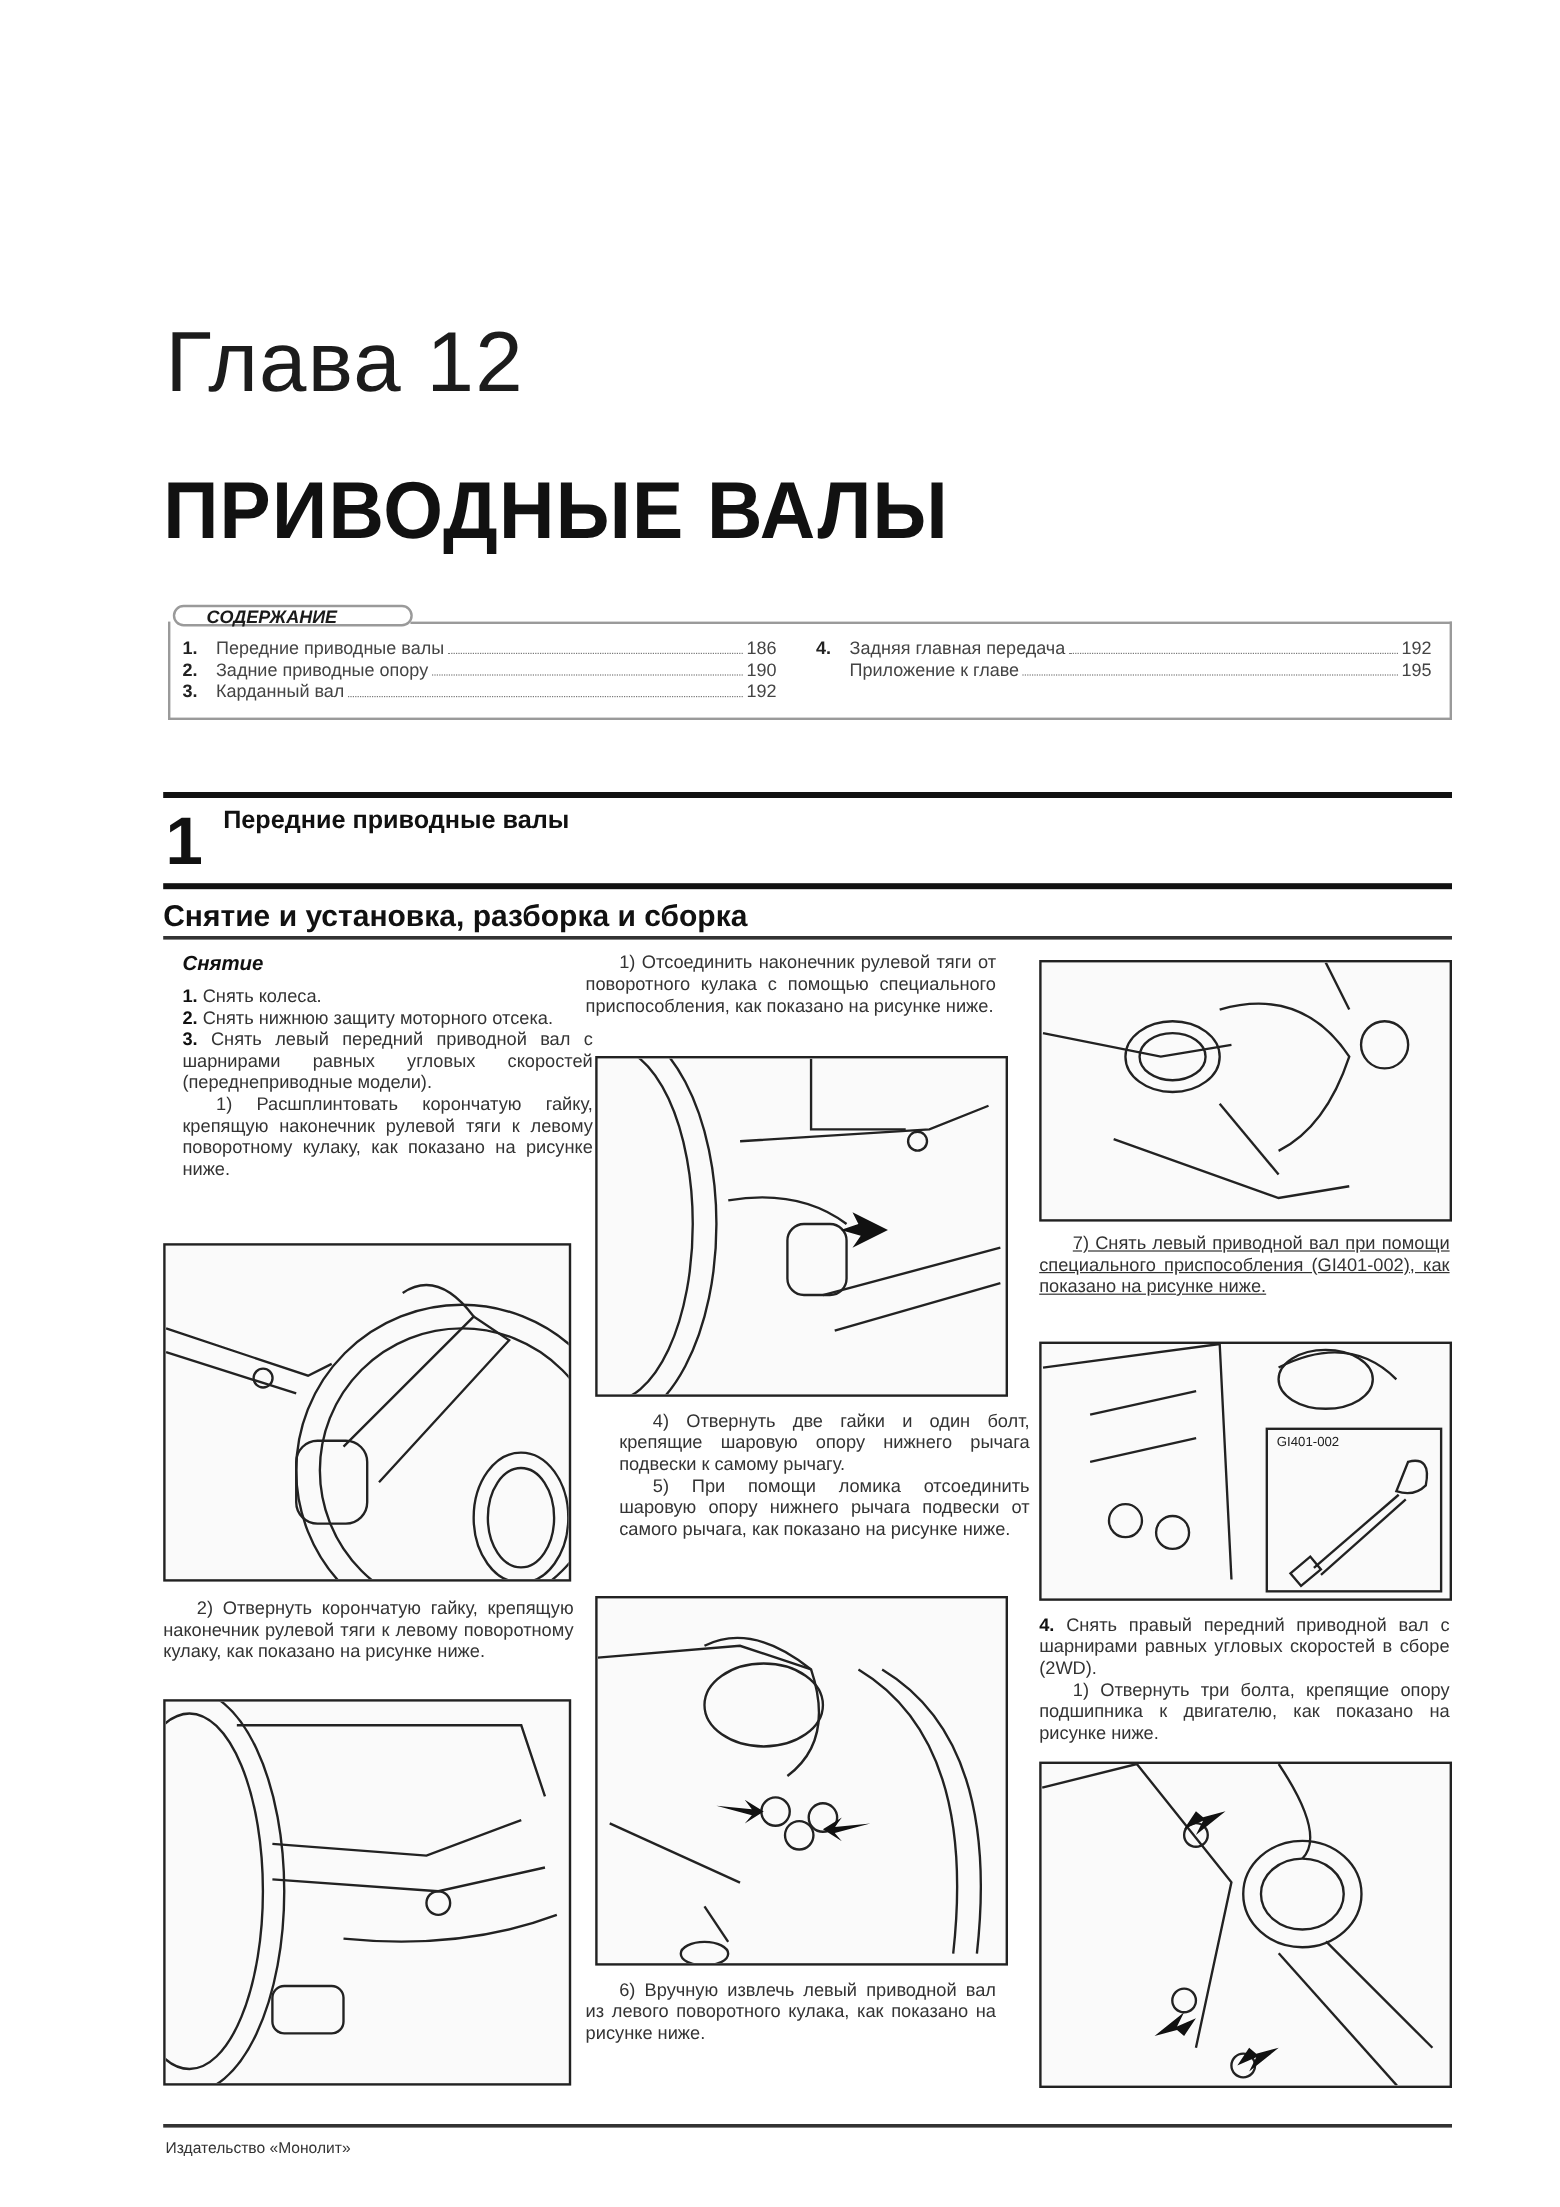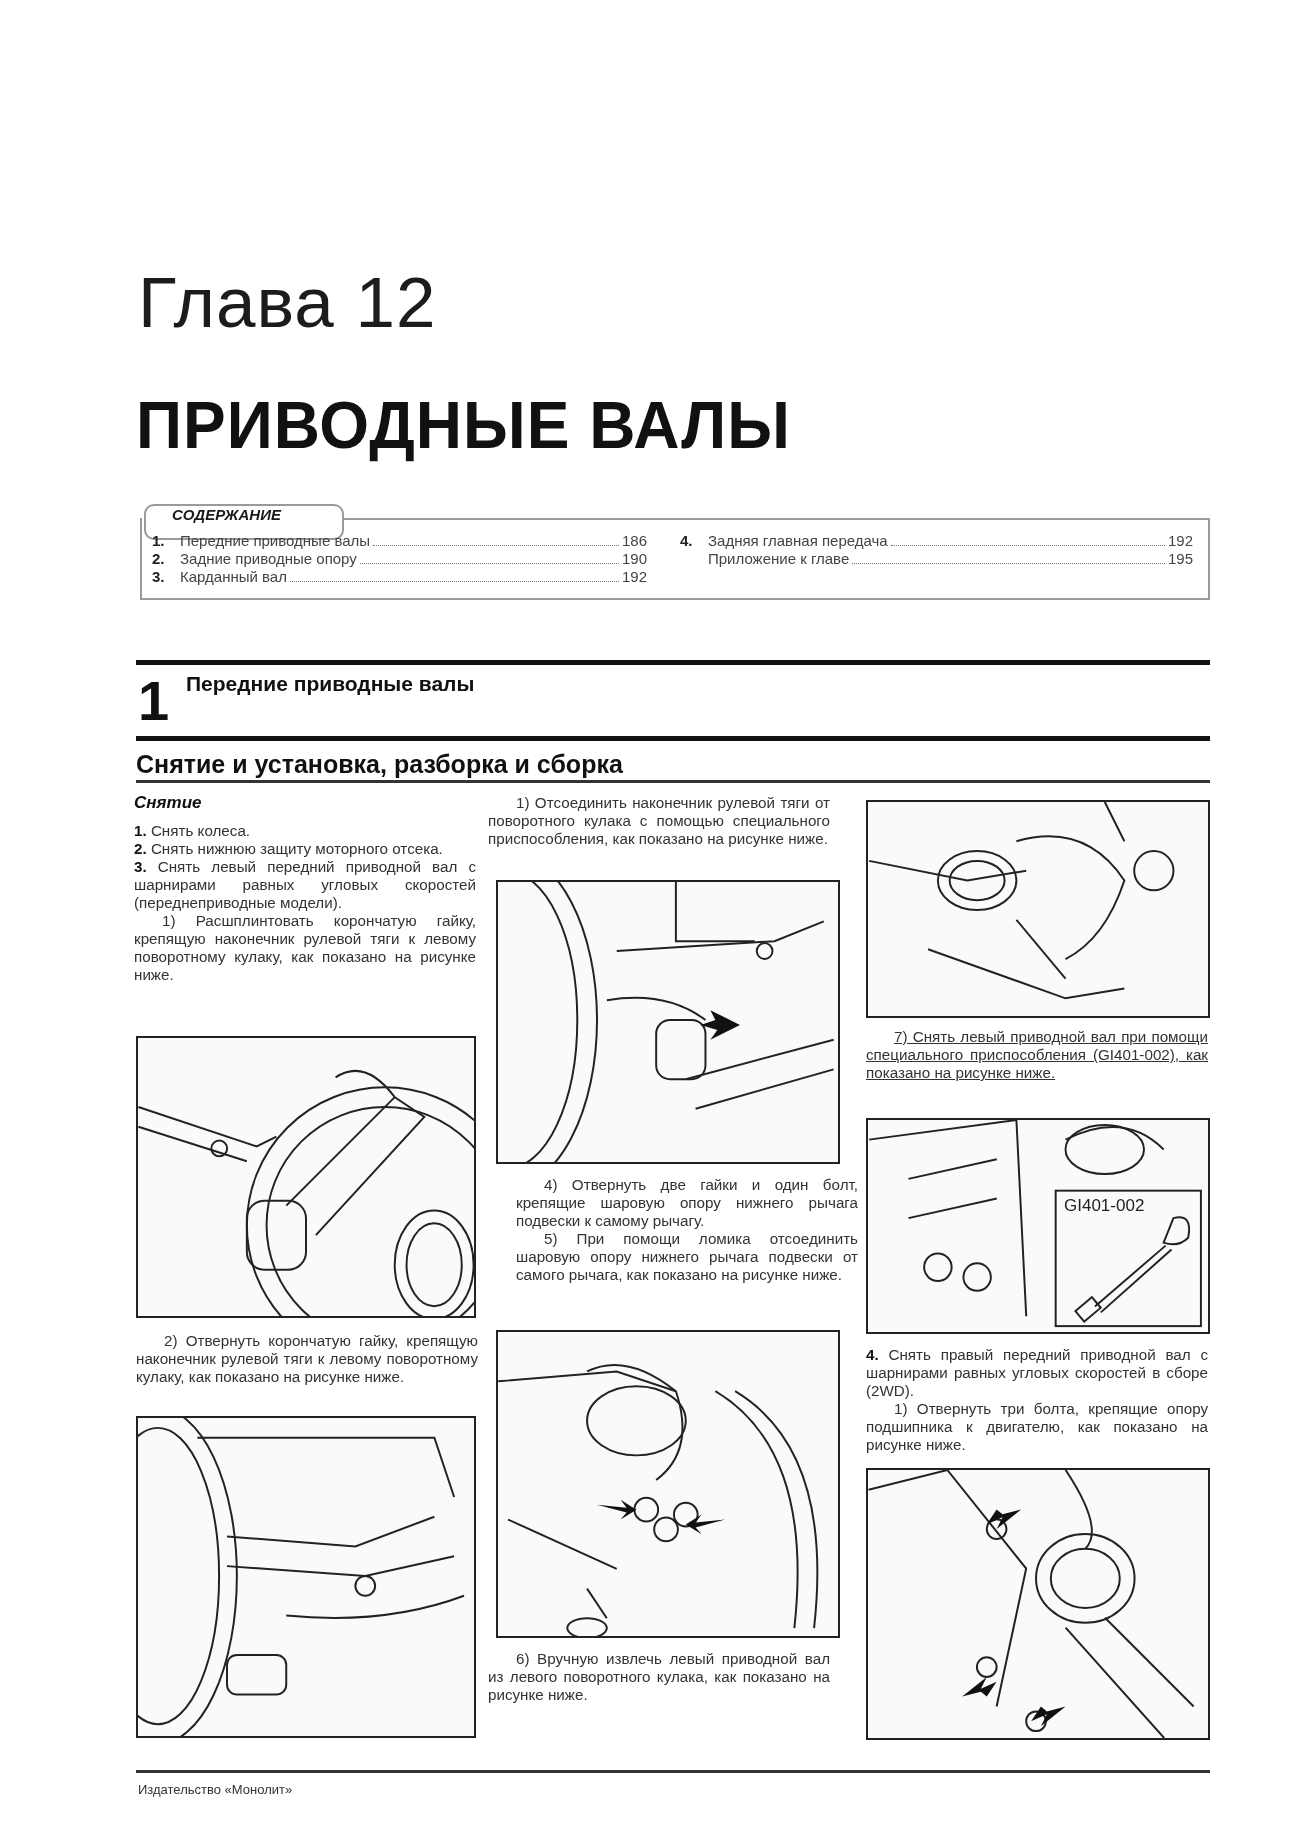--- a/index.html
+++ b/index.html
@@ -4,21 +4,21 @@
 <style>
   * { box-sizing: border-box; margin: 0; padding: 0; }
   html, body { width: 1300px; height: 1839px; background: #ffffff; }
   body { position: relative; font-family: "Liberation Sans", sans-serif; color: #1a1a1a; overflow: hidden; }
 
   .chapter-label { position: absolute; left: 138px; top: 262px; font-size: 71px; font-weight: 300; letter-spacing: 1px; color: #1c1c1c; }
   .chapter-title { position: absolute; left: 136px; top: 388px; font-size: 64px; font-weight: 900; letter-spacing: 1px; color: #111; font-family: "Liberation Sans", sans-serif; transform: scaleY(1.05); }
 
   .toc { position: absolute; left: 140px; top: 518px; width: 1070px; height: 82px; border: 2px solid #9a9a9a; border-top: none; }
   .toc::before { content: ""; position: absolute; left: 200px; right: -2px; top: 0; border-top: 2px solid #9a9a9a; }
-  .toc-tab { position: absolute; left: 2px; top: -14px; width: 200px; height: 36px; border: 2px solid #9a9a9a; border-radius: 10px; background: #fff; font-size: 15px; font-weight: 700; font-style: italic; padding-left: 26px; line-height: 18px; }
+  .toc-tab { position: absolute; left: 2px; top: -14px; width: 200px; height: 18px; border: 2px solid #9a9a9a; border-radius: 10px; background: #fff; font-size: 15px; font-weight: 700; font-style: italic; padding-left: 26px; line-height: 18px; }
   .toc-col { position: absolute; top: 14px; width: 500px; font-size: 15px; line-height: 18px; color: #444; }
   .toc-col.left { left: 10px; }
   .toc-col.right { left: 538px; width: 518px; }
   .toc-row { display: flex; align-items: baseline; }
   .toc-num { width: 28px; font-weight: 700; color: #222; }
   .toc-text { white-space: nowrap; }
   .toc-dots { flex: 1; border-bottom: 1.5px dotted #777; margin: 0 3px 4px 3px; }
   .toc-page { width: 30px; }
 
   .rule-thick { position: absolute; left: 136px; width: 1074px; height: 5px; background: #111; }
@@ -83,21 +83,21 @@
   </div>
 </div>
 
 <div class="rule-thick" style="top:660px;"></div>
 <div class="section-num">1</div>
 <div class="section-title">Передние приводные валы</div>
 <div class="rule-thick" style="top:736px;"></div>
 <div class="subsection-title">Снятие и установка, разборка и сборка</div>
 <div class="rule-thin" style="top:780px;"></div>
 
-<div class="col" style="left:134px; top:794px;">
+<div class="col" style="left:152px; top:794px;">
   <div class="col-heading">Снятие</div>
   <p><b>1.</b> <span>Снять колеса.</span></p>
   <p><b>2.</b> <span>Снять нижнюю защиту моторного отсека.</span></p>
   <p><b>3.</b> <span>Снять левый передний приводной вал с шарнирами равных угловых скоростей (переднеприводные модели).</span></p>
   <p class="indent">1) Расшплинтовать корончатую гайку, крепящую наконечник рулевой тяги к левому поворотному кулаку, как показано на рисунке ниже.</p>
 </div>
 
 <div class="fig" style="left:136px; top:1036px; width:340px; height:282px;">
   <svg viewBox="0 0 340 282">
     <g fill="none" stroke="#222" stroke-width="2">
@@ -215,21 +215,21 @@
       <path d="M200 20 Q260 -10 300 30"></path>
     </g>
     <rect x="190" y="72" width="148" height="138" fill="#fafafa" stroke="#222" stroke-width="2"></rect>
     <g fill="none" stroke="#222" stroke-width="2">
       <path d="M310 100 Q330 95 325 120 Q315 130 300 125 Z"></path>
       <path d="M302 128 L230 190"></path>
       <path d="M308 132 L236 196"></path>
       <rect x="212" y="186" width="22" height="14" transform="rotate(-40 223 193)"></rect>
     </g>
   </svg>
-  <div style="position:absolute; left:196px; top:76px; font-size:17px; color:#222;text-align:right;">GI401-002</div>
+  <div style="position:absolute; left:196px; top:76px; font-size:11px; color:#222;text-align:right;">GI401-002</div>
 </div>
 
 <div class="col" style="left:866px; top:1346px;">
   <p><b>4.</b> <span>Снять правый передний приводной вал с шарнирами равных угловых скоростей в сборе (2WD).</span></p>
   <p class="indent">1) Отвернуть три болта, крепящие опору подшипника к двигателю, как показано на рисунке ниже.</p>
 </div>
 
 <div class="fig" style="left:866px; top:1468px; width:344px; height:272px;">
   <svg viewBox="0 0 344 272">
     <g fill="none" stroke="#222" stroke-width="2">

